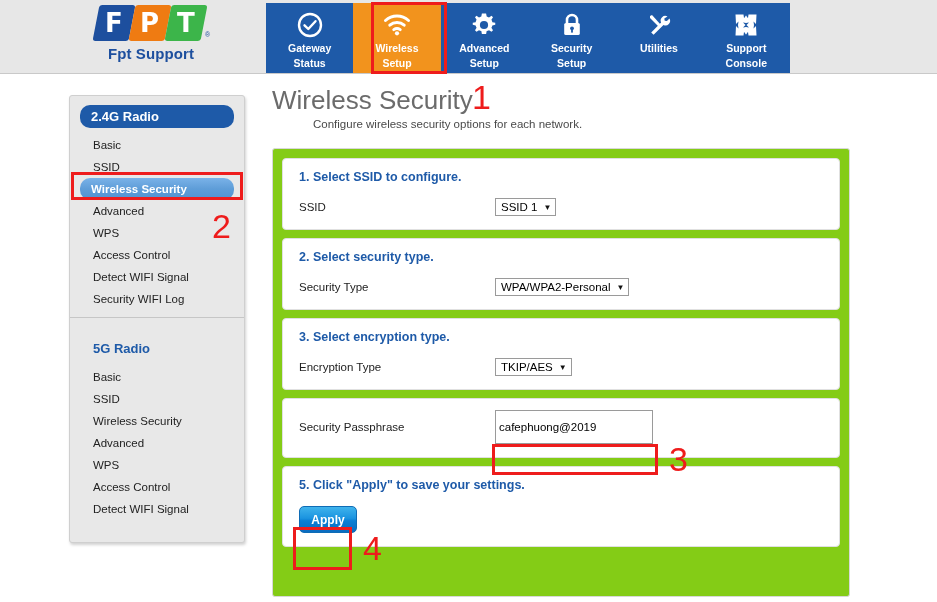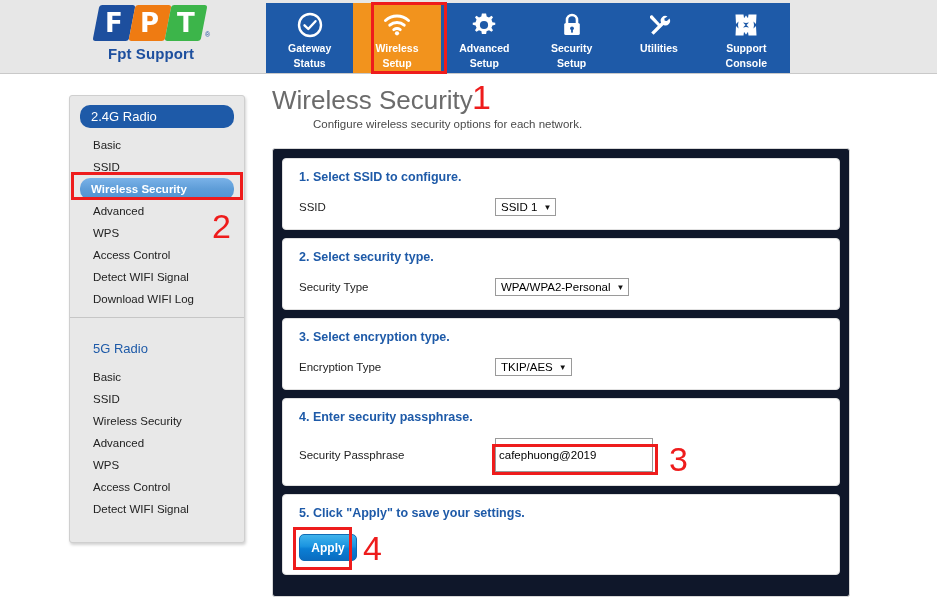--- a/index.html
+++ b/index.html
@@ -88,21 +88,21 @@
     background: #e8e8e8;
     border: 1px solid #cfcfcf;
     border-radius: 3px;
     box-shadow: 1px 2px 3px rgba(0,0,0,.18);
     padding: 6px 0 0 0;
   }
   .sb-group-head {
     margin: 3px 10px 6px 10px;
     background: #1e5aa8;
     color: #ffffff;
-    font-size: 13px; font-weight: normal;
+    font-size: 13px; font-weight: bold;
     border-radius: 10px;
     padding: 4px 0 4px 11px;
   }
   .sb-group-head.plain {
     background: transparent;
     color: #1e5aa8;
     border-radius: 0;
     padding-left: 13px;
     margin-top: 19px;
   }
@@ -137,21 +137,21 @@
     font-size: 26px; color: #6b6b6b;
     font-weight: normal;
   }
   .page-sub {
     position: absolute; left: 273px; top: 118px;
     font-size: 11.5px; color: #4a4a4a; margin-left: 40px;
   }
   .panel {
     position: absolute; left: 272px; top: 148px;
     width: 578px; height: 449px;
-    background: #0f172a;
+    background: #84cc16;
     border: 1px solid #d8d8d8;
     border-radius: 3px;
     padding: 9px;
   }
   .card {
     background: #ffffff;
     border: 1px solid #e0e0e0;
     border-radius: 4px;
     margin-bottom: 8px;
     padding: 11px 16px 13px 16px;
@@ -304,21 +304,21 @@
 <div class="sidebar">
 
   <div class="sb-group-head">2.4G Radio</div>
   <div class="sb-item">Basic</div>
   <div class="sb-item">SSID</div>
   <div class="sb-item selected">Wireless Security</div>
   <div class="sb-item">Advanced</div>
   <div class="sb-item">WPS</div>
   <div class="sb-item">Access Control</div>
   <div class="sb-item">Detect WIFI Signal</div>
-  <div class="sb-item">Download WIFI Log</div>
+  <div class="sb-item">Security WIFI Log</div>
 
   <div class="sb-divider"></div>
 
   <div class="sb-group-head plain">5G Radio</div>
   <div class="sb-item">Basic</div>
   <div class="sb-item">SSID</div>
   <div class="sb-item">Wireless Security</div>
   <div class="sb-item">Advanced</div>
   <div class="sb-item">WPS</div>
   <div class="sb-item">Access Control</div>
@@ -358,21 +358,20 @@
     <div class="field-row">
       <div class="field-label">Encryption Type</div>
       <div class="select-box">
         <span>TKIP/AES</span>
         <span class="select-caret">▼</span>
       </div>
     </div>
   </div>
 
   <div class="card">
-    <div class="card-title">4. Enter security passphrase.</div>
     <div class="field-row">
       <div class="field-label">Security Passphrase</div>
       <input class="text-input" type="text" value="cafephuong@2019" style="">
     </div>
   </div>
 
   <div class="card">
     <div class="card-title">5. Click "Apply" to save your settings.</div>
     <button class="apply-btn">Apply</button>
   </div>

